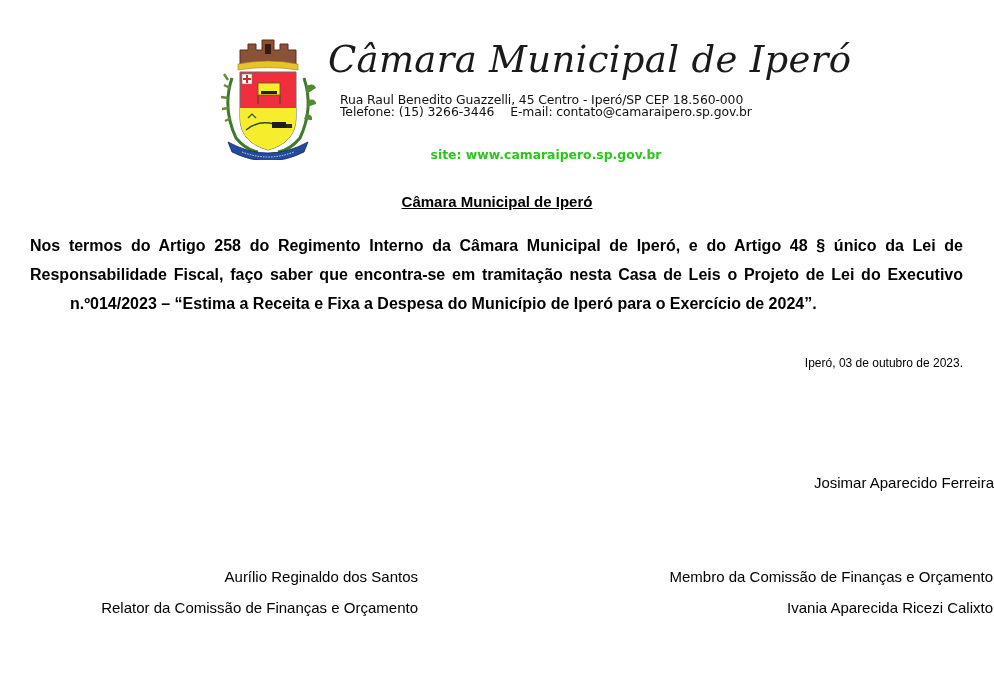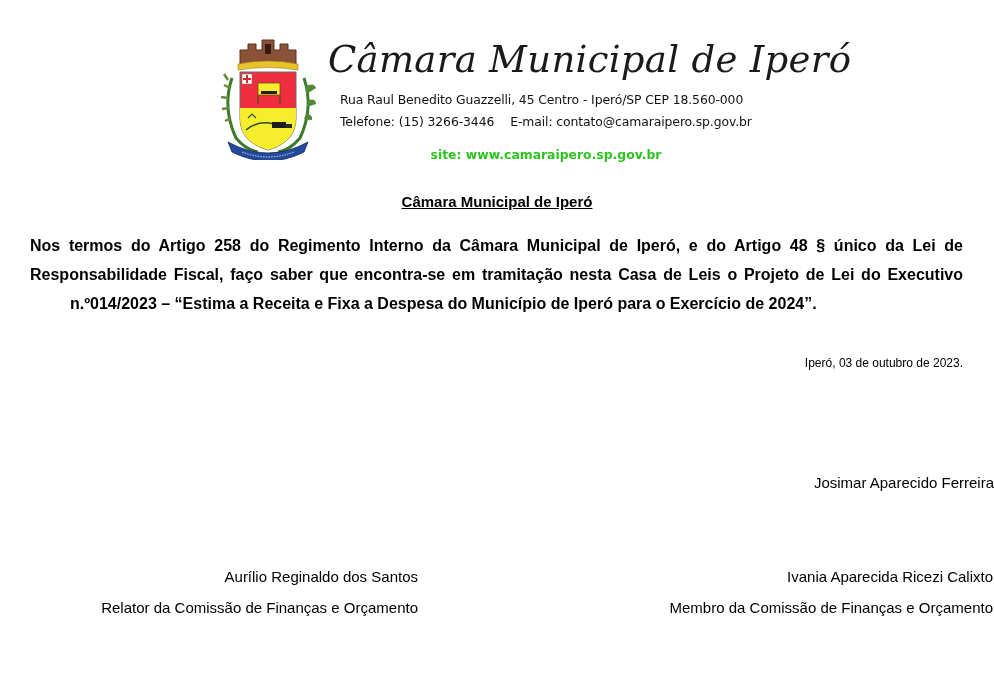--- a/index.html
+++ b/index.html
@@ -11,21 +11,21 @@
     .title {
       position: absolute; left: 328px; top: 38px;
       font-family: "DejaVu Serif", serif; font-style: italic;
       font-size: 37px; color: #1a1a1a; letter-spacing: 0.3px; white-space: nowrap;
     }
     .addr {
       position: absolute; left: 340px; font-family: "DejaVu Sans", sans-serif;
       font-size: 12.4px; color: #111; white-space: nowrap; letter-spacing: -0.1px;
     }
     .addr.l1 { top: 92px; }
-    .addr.l2 { top: 114px; }
+    .addr.l2 { top: 104px; }
     .addr.l2 .gap { display: inline-block; width: 16px; }
     .site {
       position: absolute; left: 0; width: 1092px; text-align: center; top: 147px;
       font-family: "DejaVu Sans", sans-serif; font-size: 12.4px; color: #2dc41f;
       white-space: nowrap; font-weight: bold;
     }
 
     .doc-heading {
       position: absolute; left: 0; width: 994px; top: 193px; text-align: center;
       font-weight: bold; font-size: 15px; text-decoration: underline;
@@ -99,15 +99,15 @@
 <div class="sig center">
   <div>Josimar Aparecido Ferreira</div>
 </div>
 
 <div class="sig left">
   <div>Aurílio Reginaldo dos Santos</div>
   <div>Relator da Comissão de Finanças e Orçamento</div>
 </div>
 
 <div class="sig right">
+  <div>Membro da Comissão de Finanças e Orçamento</div>
   <div>Ivania Aparecida Ricezi Calixto</div>
-  <div>Membro da Comissão de Finanças e Orçamento</div>
 </div>
 
 </body></html>

